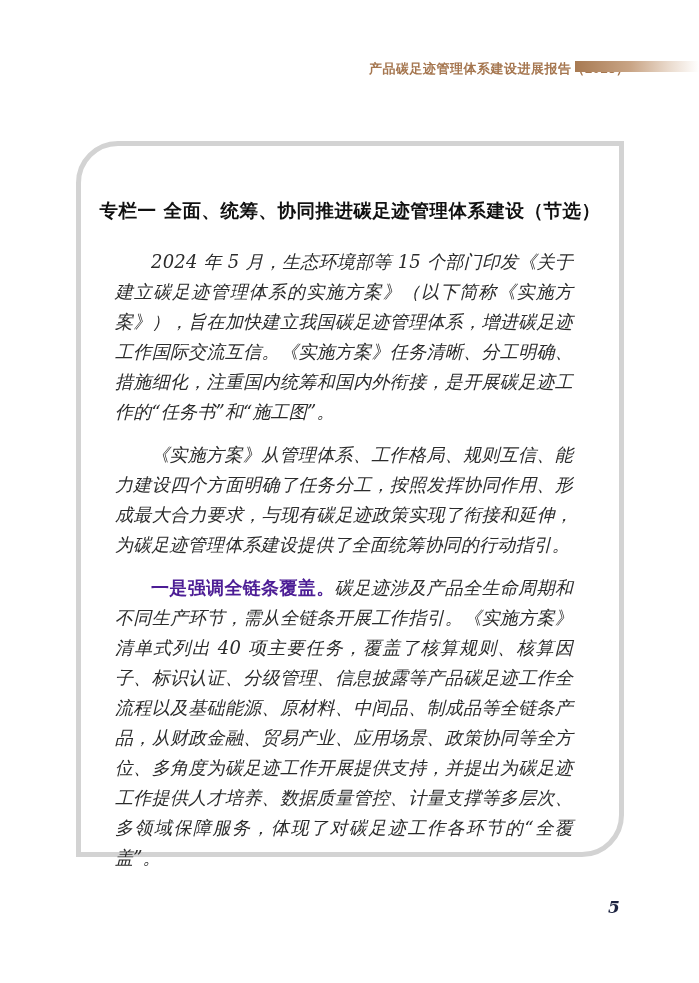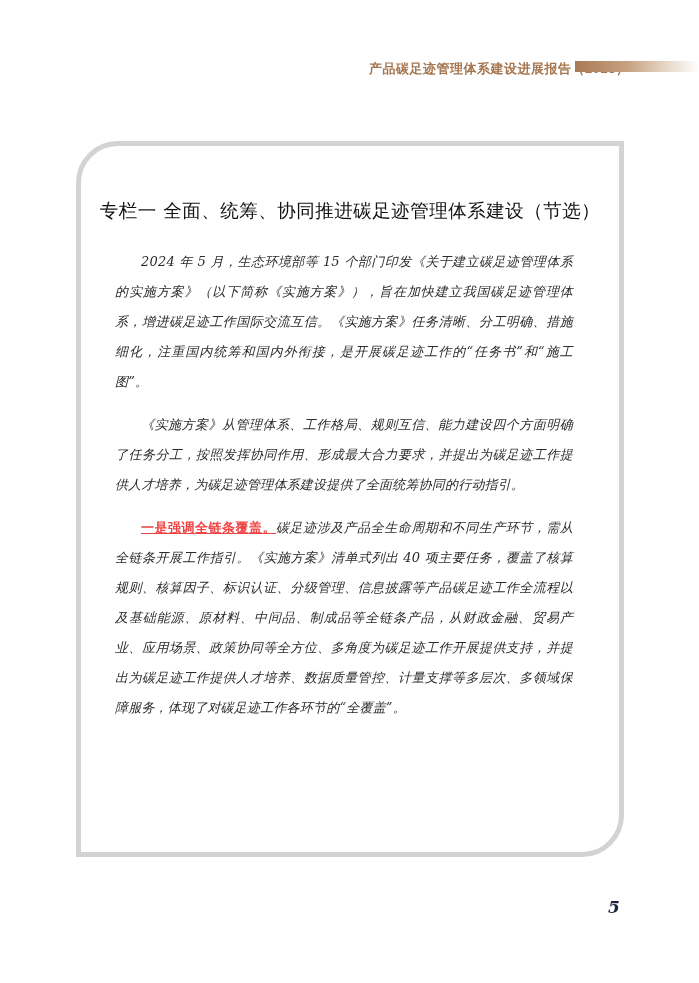--- a/index.html
+++ b/index.html
@@ -38,46 +38,45 @@
     border-radius:42px 0 42px 0;
     background:#ffffff;
     box-sizing:content-box;
     z-index:2;
   }
   .box-title{
     margin:52px 18px 0 18px;
     text-align:center;
     font-family:"DejaVu Serif","Liberation Serif",serif;
     font-size:18.5px;
-    font-weight:normal;
+    font-weight:bold;
     color:#111;
     letter-spacing:0.5px;
     position:relative;z-index:3;
   }
   .box-body{
     margin:24px 34px 0 34px;
     position:relative;z-index:3;
   }
   .para{
     font-family:"DejaVu Serif","Liberation Serif",serif;
     font-style:italic;
-    font-size:13px;
+    font-size:18px;
     line-height:30px;
     color:#2b2b2b;
     text-align:justify;
     text-indent:2em;
     margin:0 12px 13px 0;
     letter-spacing:0.2px;
   }
   .para .lead{
     font-family:"Liberation Sans","DejaVu Sans",sans-serif;
     font-style:normal;
     font-weight:bold;
-    color:#ef4444;
-    text-decoration:underline;
+    color:#4c1d95;
   }
 
   
   .watermark{
     position:absolute;
     left:256px;top:402px;
     width:190px;height:190px;
     z-index:1;
     pointer-events:none;
   }
@@ -126,21 +125,21 @@
     <div class="ring-inner"></div>
     <div class="wm-text">环保之家网</div>
   </div>
 
   <div class="column-box">
     <div class="box-title">专栏一 全面、统筹、协同推进碳足迹管理体系建设（节选）</div>
 
     <div class="box-body">
       <p class="para"><span class="lead"></span><span>2024 年 5 月，生态环境部等 15 个部门印发《关于建立碳足迹管理体系的实施方案》（以下简称《实施方案》），旨在加快建立我国碳足迹管理体系，增进碳足迹工作国际交流互信。《实施方案》任务清晰、分工明确、措施细化，注重国内统筹和国内外衔接，是开展碳足迹工作的“任务书”和“施工图”。</span></p>
 
-      <p class="para"><span class="lead"></span><span>《实施方案》从管理体系、工作格局、规则互信、能力建设四个方面明确了任务分工，按照发挥协同作用、形成最大合力要求，并提出为碳足迹工作提供人才培养，为碳足迹管理体系建设提供了全面统筹协同的行动指引。</span></p>
+      <p class="para"><span class="lead"></span><span>《实施方案》从管理体系、工作格局、规则互信、能力建设四个方面明确了任务分工，按照发挥协同作用、形成最大合力要求，与现有碳足迹政策实现了衔接和延伸，为碳足迹管理体系建设提供了全面统筹协同的行动指引。</span></p>
 
       <p class="para"><span class="lead">一是强调全链条覆盖。</span><span>碳足迹涉及产品全生命周期和不同生产环节，需从全链条开展工作指引。《实施方案》清单式列出 40 项主要任务，覆盖了核算规则、核算因子、标识认证、分级管理、信息披露等产品碳足迹工作全流程以及基础能源、原材料、中间品、制成品等全链条产品，从财政金融、贸易产业、应用场景、政策协同等全方位、多角度为碳足迹工作开展提供支持，并提出为碳足迹工作提供人才培养、数据质量管控、计量支撑等多层次、多领域保障服务，体现了对碳足迹工作各环节的“全覆盖”。</span></p>
     </div>
   </div>
 
   <div class="page-number">5</div>
 
 </div>
 
 </body></html>

